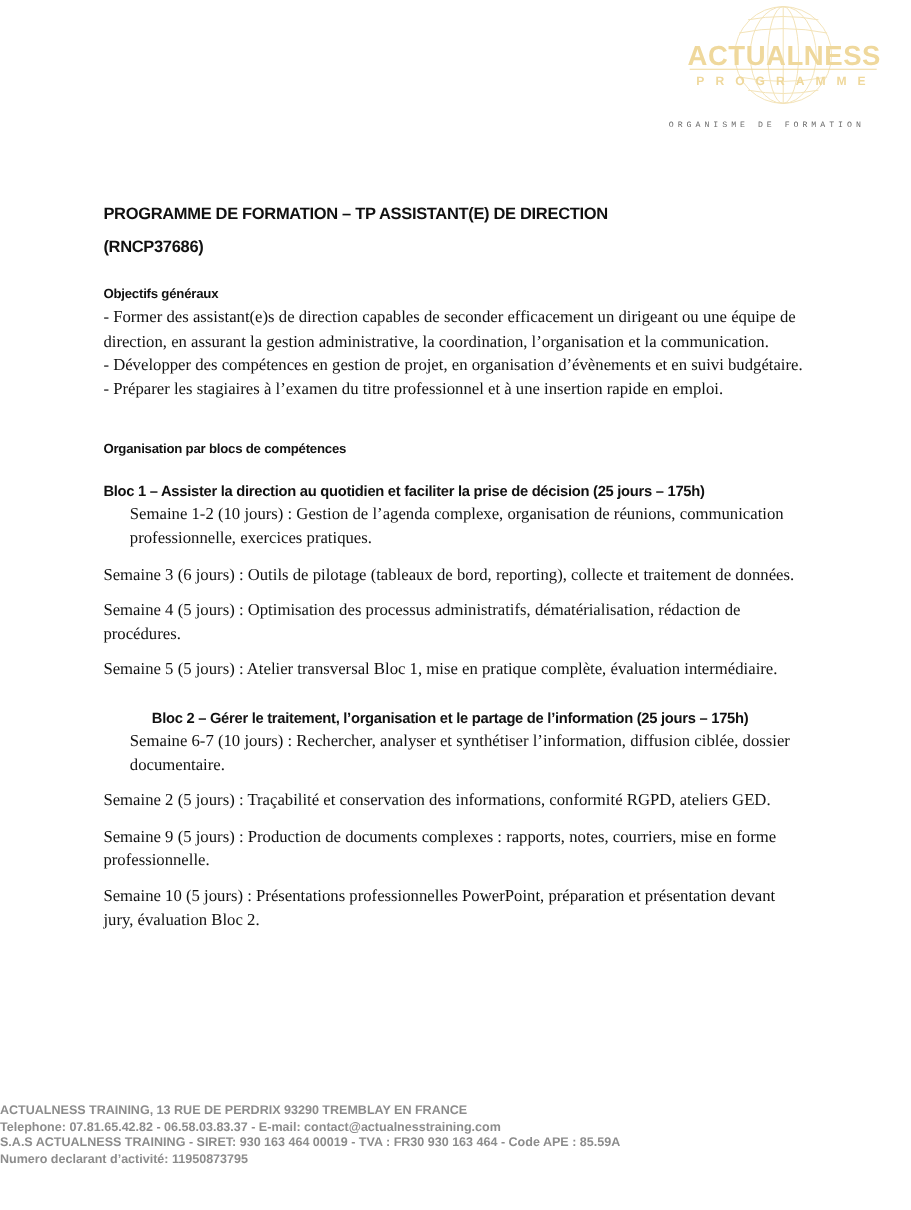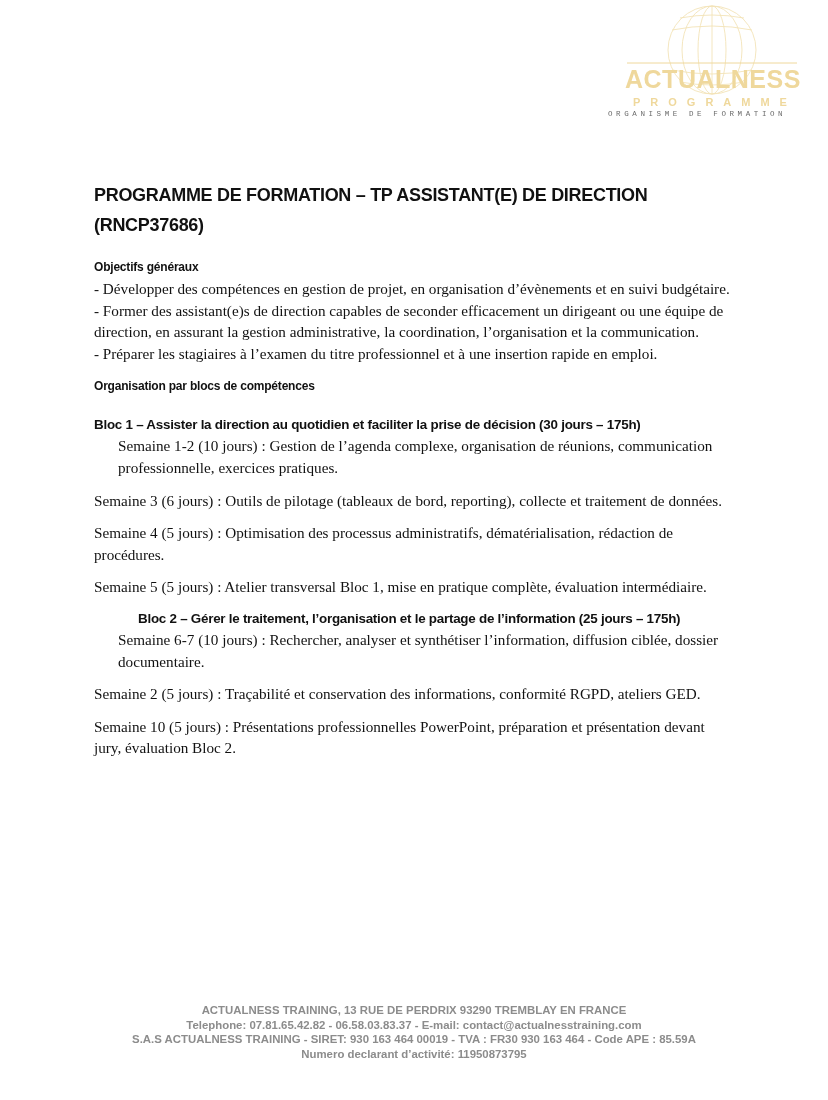--- a/index.html
+++ b/index.html
@@ -1,40 +1,40 @@
 <!DOCTYPE html>
 <html><head>
   <meta charset="utf-8">
   <style>
     html, body { margin: 0; padding: 0; background: #ffffff; }
     body { width: 828px; height: 1100px; position: relative; overflow: hidden; }
     .logo { position: absolute; left: 625px; top: 4px; width: 174px; height: 92px; }
     .logo svg { position: absolute; left: 0; top: 0; }
     .logo-word { position: absolute; left: 0; width: 174px; text-align: center;
-      font-family: "Liberation Sans", sans-serif; font-weight: bold; color: #efd89c; margin-top: 28px; }
+      font-family: "Liberation Sans", sans-serif; font-weight: bold; color: #efd89c; }
     .logo-word.big { top: 33px; font-size: 25px; letter-spacing: 0.5px; }
     .logo-word.small { top: 64px; font-size: 11px; letter-spacing: 10px; padding-left: 6px; box-sizing: border-box; }
     .tagline { position: absolute; left: 608px; top: 110px; font-family: Liberation Mono, monospace;
       font-size: 7.5px; letter-spacing: 3.6px; color: #6b6b6b; white-space: nowrap; }
     .content { position: absolute; left: 94px; top: 180px; width: 640px; }
-    .title { font-family: "Liberation Sans", sans-serif; font-weight: bold; font-size: 18px;
+    .title { font-family: "Liberation Sans", sans-serif; font-weight: bold; font-size: 15px;
       line-height: 30px; color: #111; margin: 0; letter-spacing: -0.3px; }
     .h2 { font-family: "Liberation Sans", sans-serif; font-weight: bold; font-size: 12px;
       color: #111; margin: 0; letter-spacing: -0.2px; }
     .body { font-family: "Liberation Serif", serif; font-size: 15.2px; line-height: 21.6px; color: #111; }
     .obj-h { margin-top: 16px; line-height: 22px; }
     .obj-list div { margin: 0; }
-    .org-h { margin-top: 10px; line-height: 24px; }
+    .org-h { margin-top: 32px; line-height: 24px; }
     .bloc-h { font-family: "Liberation Sans", sans-serif; font-weight: bold; font-size: 13.4px;
       color: #111; line-height: 21px; letter-spacing: -0.25px; white-space: nowrap; }
     .bloc1 { margin-top: 16px; }
-    .bloc2 { margin-top: 10px; padding-left: 44px; }
+    .bloc2 { margin-top: 22px; padding-left: 44px; }
     .week { margin-top: 11px; }
     .week.first { margin-top: 0; margin-left: 24px; }
-    .footer { position: absolute; left: 0; top: 1003px; width: 828px; text-align: center;
+    .footer { position: absolute; left: 0; top: 1003px; width: 828px; 
       font-family: "Liberation Sans", sans-serif; font-weight: bold; font-size: 11.4px;
       line-height: 14.5px; color: #8c8c8c; }
   </style>
 </head>
 <body>
 
 <div class="logo">
   <svg width="174" height="92" viewBox="0 0 174 92">
     <g fill="none" stroke="#f3e3b8" stroke-width="0.9">
       <circle cx="87" cy="46" r="44"></circle>
@@ -54,39 +54,40 @@
 <div class="tagline">ORGANISME DE FORMATION</div>
 
 <div class="content">
   <h1 class="title">
     <div>PROGRAMME DE FORMATION – TP ASSISTANT(E) DE DIRECTION</div>
     <div>(RNCP37686)</div>
   </h1>
 
   <h2 class="h2 obj-h">Objectifs généraux</h2>
   <div class="body obj-list">
+    <div>- Former des assistant(e)s de direction capables de seconder efficacement un dirigeant ou une équipe de direction, en assurant la gestion administrative, la coordination, l’organisation et la communication.</div>
     <div>- Développer des compétences en gestion de projet, en organisation d’évènements et en suivi budgétaire.</div>
-    <div>- Former des assistant(e)s de direction capables de seconder efficacement un dirigeant ou une équipe de direction, en assurant la gestion administrative, la coordination, l’organisation et la communication.</div>
     <div>- Préparer les stagiaires à l’examen du titre professionnel et à une insertion rapide en emploi.</div>
   </div>
 
   <h2 class="h2 org-h">Organisation par blocs de compétences</h2>
 
   <div>
-    <div class="bloc-h bloc1">Bloc 1 – Assister la direction au quotidien et faciliter la prise de décision (30 jours – 175h)</div>
+    <div class="bloc-h bloc1">Bloc 1 – Assister la direction au quotidien et faciliter la prise de décision (25 jours – 175h)</div>
     <div class="body week first">Semaine 1-2 (10 jours) : Gestion de l’agenda complexe, organisation de réunions, communication professionnelle, exercices pratiques.</div>
     <div class="body week">Semaine 3 (6 jours) : Outils de pilotage (tableaux de bord, reporting), collecte et traitement de données.</div>
     <div class="body week">Semaine 4 (5 jours) : Optimisation des processus administratifs, dématérialisation, rédaction de procédures.</div>
     <div class="body week">Semaine 5 (5 jours) : Atelier transversal Bloc 1, mise en pratique complète, évaluation intermédiaire.</div>
   </div>
 
   <div>
     <div class="bloc-h bloc2">Bloc 2 – Gérer le traitement, l’organisation et le partage de l’information (25 jours – 175h)</div>
     <div class="body week first">Semaine 6-7 (10 jours) : Rechercher, analyser et synthétiser l’information, diffusion ciblée, dossier documentaire.</div>
     <div class="body week">Semaine 2 (5 jours) : Traçabilité et conservation des informations, conformité RGPD, ateliers GED.</div>
+    <div class="body week">Semaine 9 (5 jours) : Production de documents complexes : rapports, notes, courriers, mise en forme professionnelle.</div>
     <div class="body week">Semaine 10 (5 jours) : Présentations professionnelles PowerPoint, préparation et présentation devant jury, évaluation Bloc 2.</div>
   </div>
 </div>
 
 <div class="footer">
   <div>ACTUALNESS TRAINING, 13 RUE DE PERDRIX 93290 TREMBLAY EN FRANCE</div>
   <div>Telephone: 07.81.65.42.82 - 06.58.03.83.37 - E-mail: contact@actualnesstraining.com</div>
   <div>S.A.S ACTUALNESS TRAINING - SIRET: 930 163 464 00019 - TVA : FR30 930 163 464  - Code APE : 85.59A</div>
   <div>Numero declarant d’activité: 11950873795</div>
 </div>

